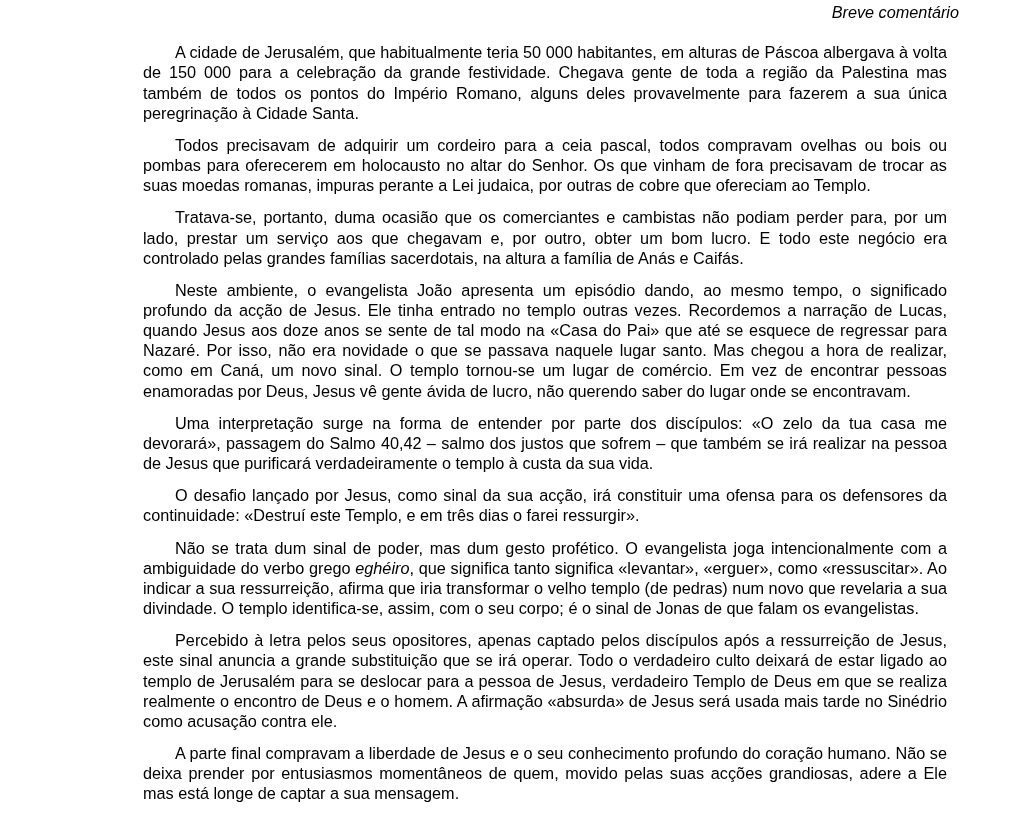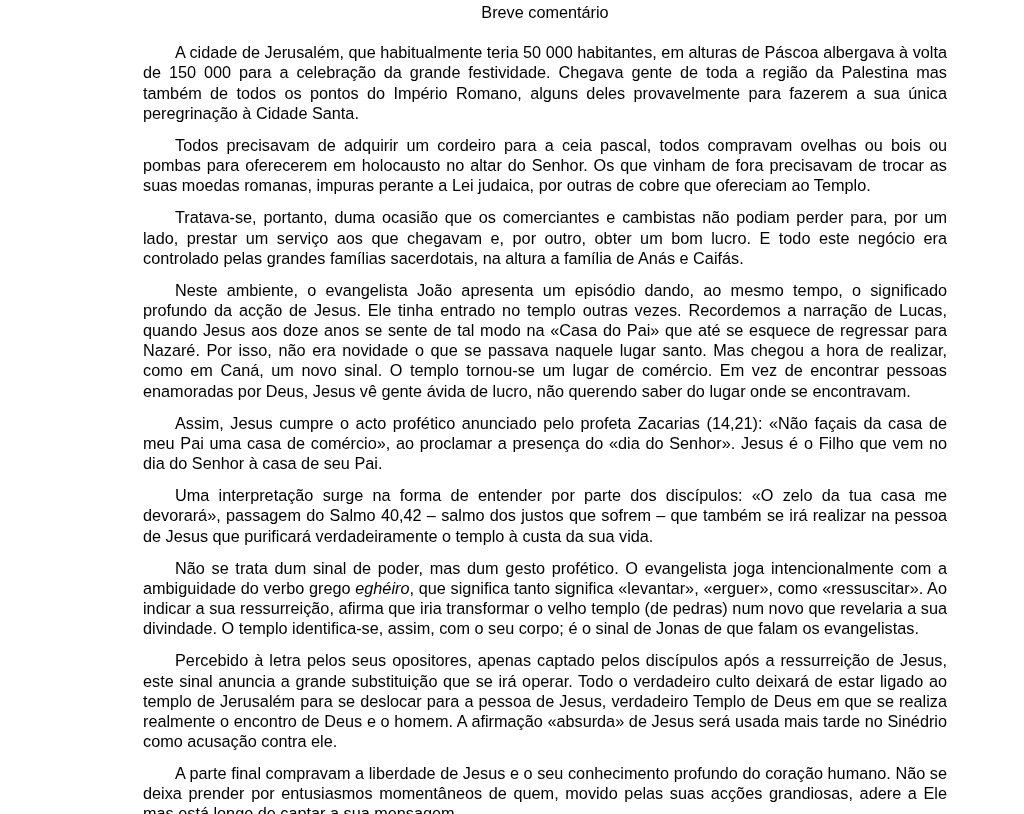--- a/index.html
+++ b/index.html
@@ -18,21 +18,22 @@
   .page {
     position: absolute;
     left: 131px;
     top: 2px;
     width: 828px;
   }
   .doc-title {
     font-size: 16.25px;
     line-height: 20.15px;
     margin: 0 0 20.15px 0;
-    text-align: center;
+    text-align: right;
+    font-style: italic;
   }
   .doc-body p {
     margin: 12px;
     padding: 0;
     font-size: 16.25px;
     line-height: 20.15px;
     text-align: justify;
     text-indent: 32px;
   }
   .doc-body p em {
@@ -41,19 +42,19 @@
 </head>
 <body>
 
 <div class="page">
   <div class="doc-title">Breve comentário</div>
   <div class="doc-body">
       <p><span>A cidade de Jerusalém, que habitualmente teria 50 000 habitantes, em alturas de Páscoa albergava à volta de 150 000 para a celebração da grande festividade. Chegava gente de toda a região da Palestina mas também de todos os pontos do Império Romano, alguns deles provavelmente para fazerem a sua única peregrinação à Cidade Santa.</span></p>
       <p><span>Todos precisavam de adquirir um cordeiro para a ceia pascal, todos compravam ovelhas ou bois ou pombas para oferecerem em holocausto no altar do Senhor. Os que vinham de fora precisavam de trocar as suas moedas romanas, impuras perante a Lei judaica, por outras de cobre que ofereciam ao Templo.</span></p>
       <p><span>Tratava-se, portanto, duma ocasião que os comerciantes e cambistas não podiam perder para, por um lado, prestar um serviço aos que chegavam e, por outro, obter um bom lucro. E todo este negócio era controlado pelas grandes famílias sacerdotais, na altura a família de Anás e Caifás.</span></p>
       <p><span>Neste ambiente, o evangelista João apresenta um episódio dando, ao mesmo tempo, o significado profundo da acção de Jesus. Ele tinha entrado no templo outras vezes. Recordemos a narração de Lucas, quando Jesus aos doze anos se sente de tal modo na «Casa do Pai» que até se esquece de regressar para Nazaré. Por isso, não era novidade o que se passava naquele lugar santo. Mas chegou a hora de realizar, como em Caná, um novo sinal. O templo tornou-se um lugar de comércio. Em vez de encontrar pessoas enamoradas por Deus, Jesus vê gente ávida de lucro, não querendo saber do lugar onde se encontravam.</span></p>
-      <p><span>Assim, Jesus cumpre o acto profético anunciado pelo profeta Zacarias (14,21): «Não façais da casa de meu Pai uma casa de comércio», ao proclamar a presença do «dia do Senhor». Jesus é o Filho que vem no dia do Senhor à casa de seu Pai.</span></p>
       <p><span>Uma interpretação surge na forma de entender por parte dos discípulos: «O zelo da tua casa me devorará», passagem do Salmo 40,42 – salmo dos justos que sofrem – que também se irá realizar na pessoa de Jesus que purificará verdadeiramente o templo à custa da sua vida.</span></p>
+      <p><span>O desafio lançado por Jesus, como sinal da sua acção, irá constituir uma ofensa para os defensores da continuidade: «Destruí este Templo, e em três dias o farei ressurgir».</span></p>
       <p><span>Não se trata dum sinal de poder, mas dum gesto profético. O evangelista joga intencionalmente com a ambiguidade do verbo grego </span><em>eghéiro</em><span>, que significa tanto significa «levantar», «erguer», como «ressuscitar». Ao indicar a sua ressurreição, afirma que iria transformar o velho templo (de pedras) num novo que revelaria a sua divindade. O templo identifica-se, assim, com o seu corpo; é o sinal de Jonas de que falam os evangelistas.</span></p>
       <p><span>Percebido à letra pelos seus opositores, apenas captado pelos discípulos após a ressurreição de Jesus, este sinal anuncia a grande substituição que se irá operar. Todo o verdadeiro culto deixará de estar ligado ao templo de Jerusalém para se deslocar para a pessoa de Jesus, verdadeiro Templo de Deus em que se realiza realmente o encontro de Deus e o homem. A afirmação «absurda» de Jesus será usada mais tarde no Sinédrio como acusação contra ele.</span></p>
       <p><span>A parte final compravam a liberdade de Jesus e o seu conhecimento profundo do coração humano. Não se deixa prender por entusiasmos momentâneos de quem, movido pelas suas acções grandiosas, adere a Ele mas está longe de captar a sua mensagem.</span></p>
     </div>
 </div>
 
 </body></html>

